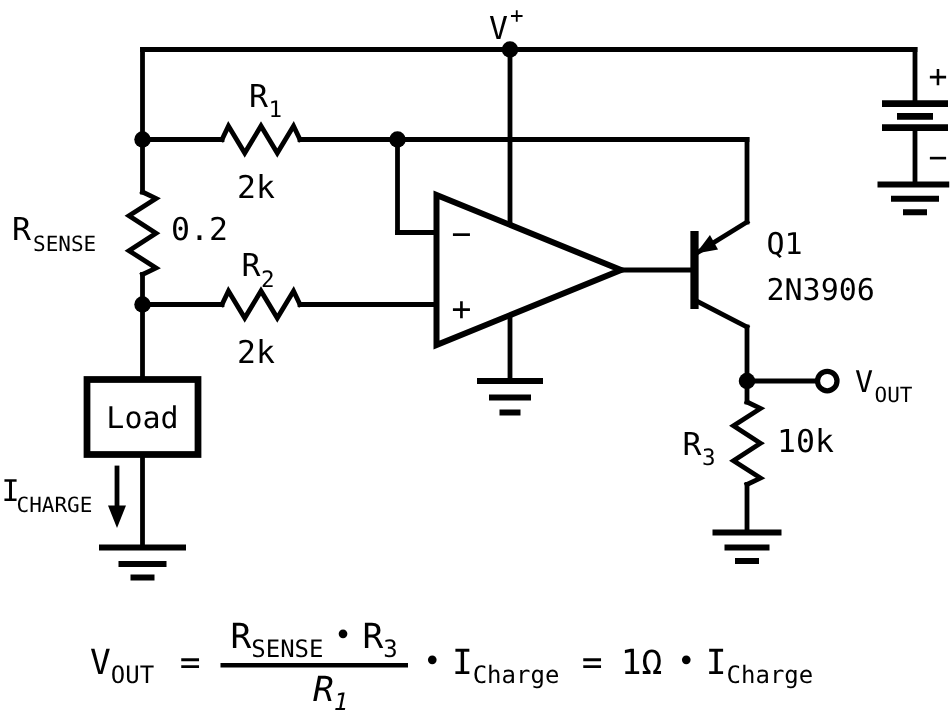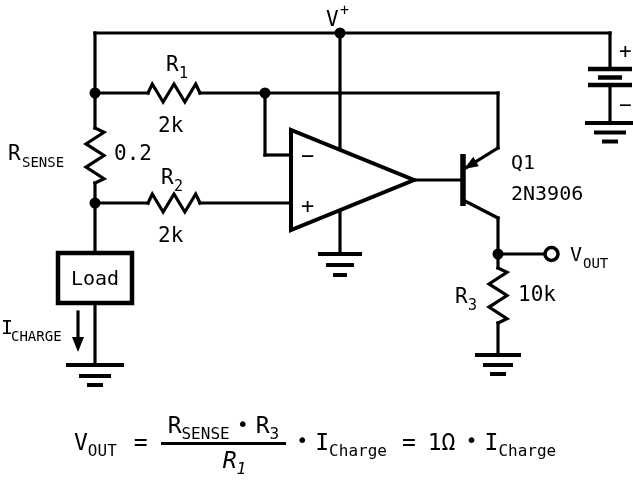--- a/index.html
+++ b/index.html
@@ -4,21 +4,21 @@
 <style>
   html,body{margin:0;padding:0;background:#fff;}
   #page{position:relative;width:633px;height:480px;background:#ffffff;overflow:hidden;
         font-family:"DejaVu Sans Mono", monospace;color:#000;}
   svg{position:absolute;left:0;top:0;}
   svg text{font-family:"DejaVu Sans Mono", monospace;fill:#000;}
   .wire{stroke:#000;stroke-width:3.2;fill:none;stroke-linecap:square;}
   .thick{stroke:#000;stroke-width:4.5;fill:none;stroke-linecap:butt;}
   .gnd{stroke:#000;stroke-width:4;fill:none;stroke-linecap:butt;}
   .dotj{fill:#000;stroke:none;}
-  .formula{position:absolute;left:74px;top:405px;height:74px;display:flex;align-items:center;
+  .formula{position:absolute;left:60px;top:405px;height:74px;display:flex;align-items:center;
            font-size:23px;white-space:nowrap;}
   .sb{font-size:16px;display:inline-block;transform:translateY(6px);}
   .eq1{margin:0 13px 0 17px;}
   .eq2{margin:0 12px 0 15px;}
   .frac{display:inline-flex;flex-direction:column;align-items:center;}
   .num{display:inline-flex;align-items:baseline;padding:0 7px 4px;border-bottom:3px solid #000;}
   .den{padding-top:2px;transform:translateX(11px);font-style:italic;}
   .ndot{margin:0 7px;font-size:20px;transform:translateY(-2px);}
   .mul{margin:0 7px 0 10px;font-size:20px;transform:translateY(-2px);}
 </style>

